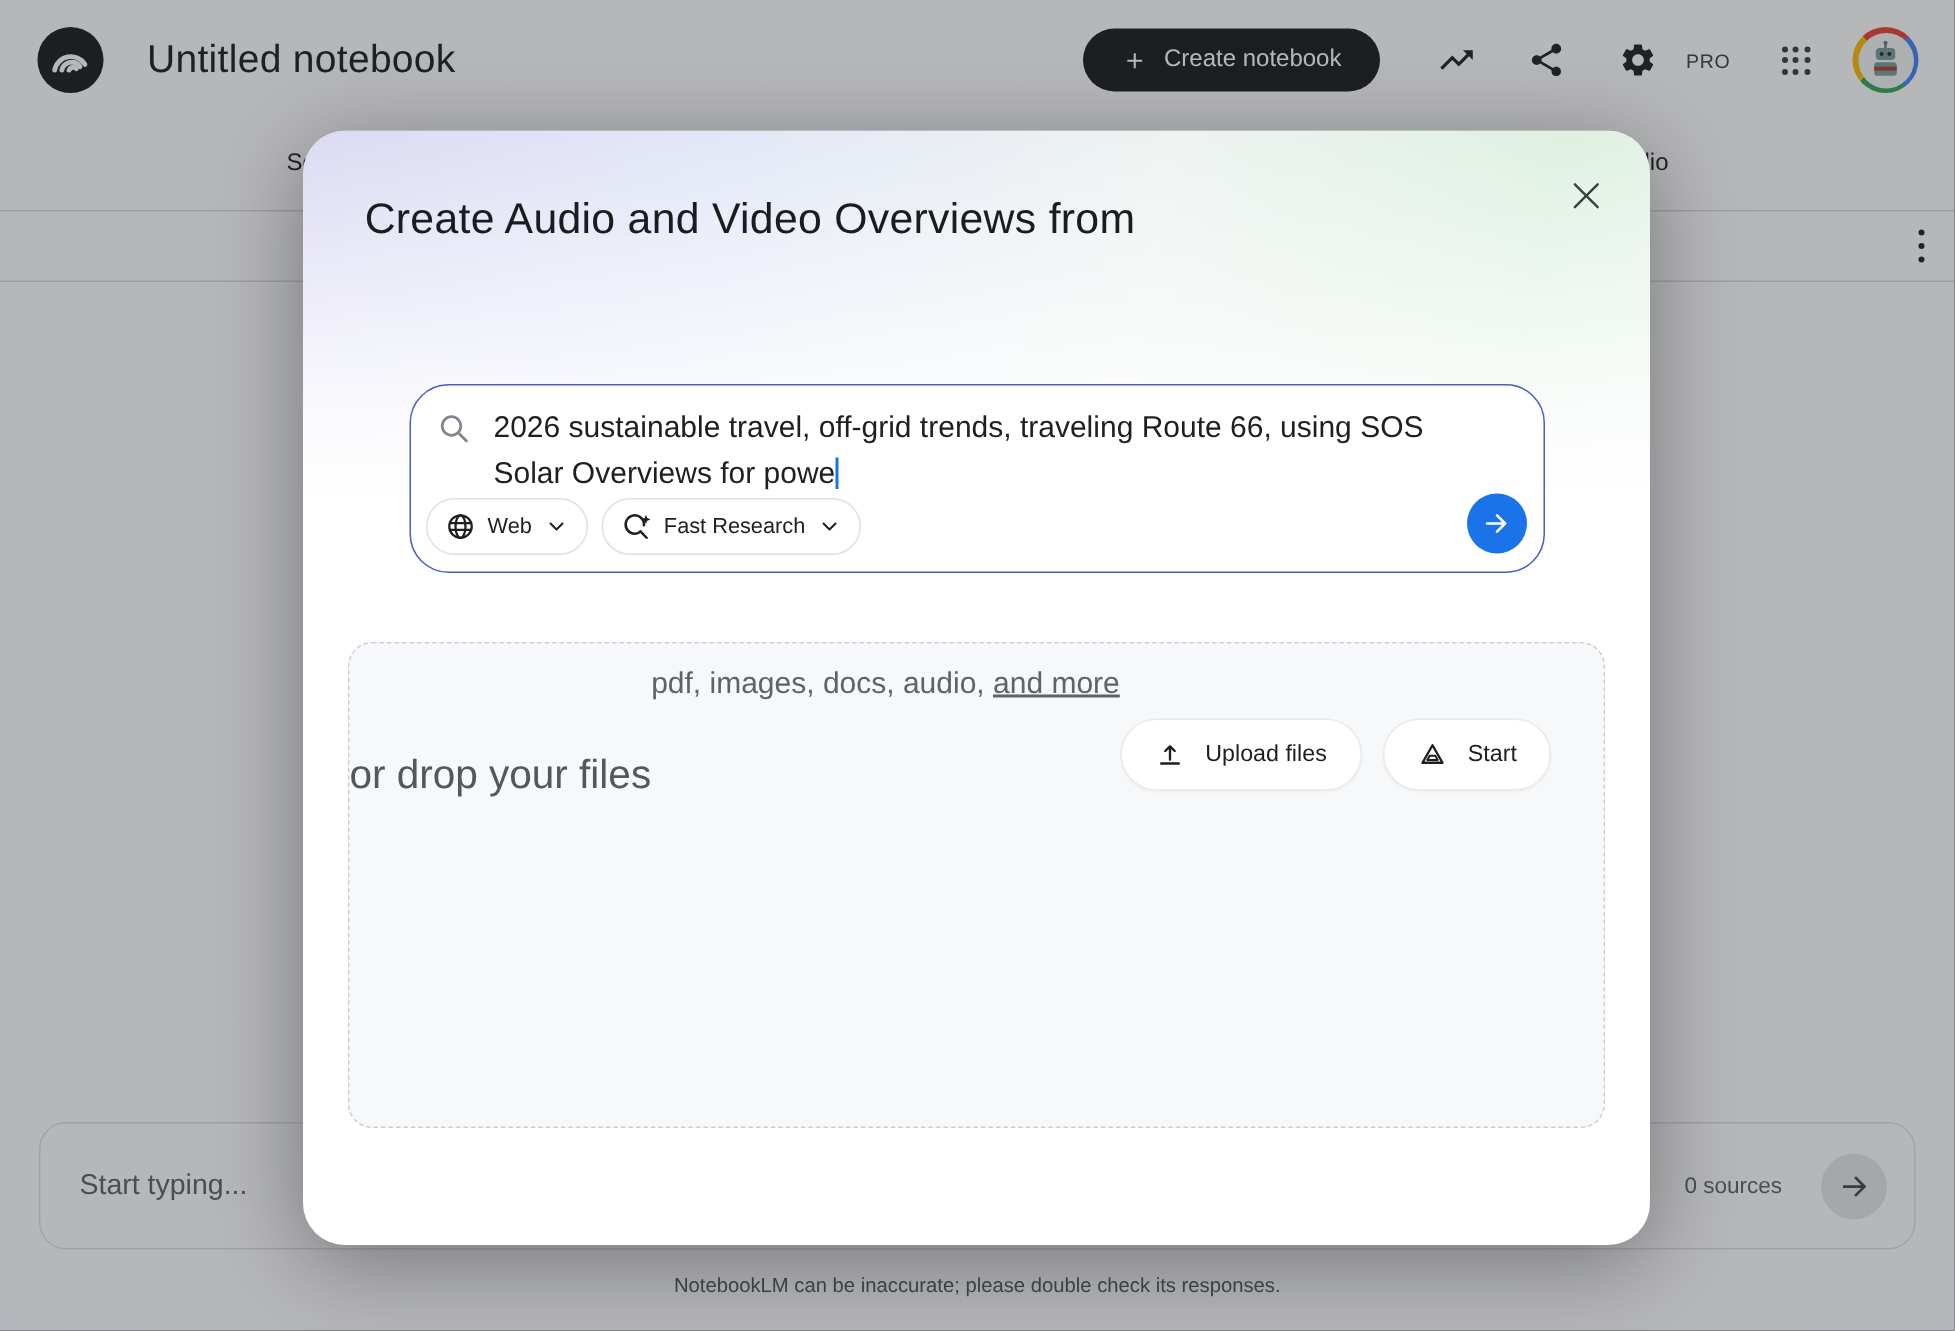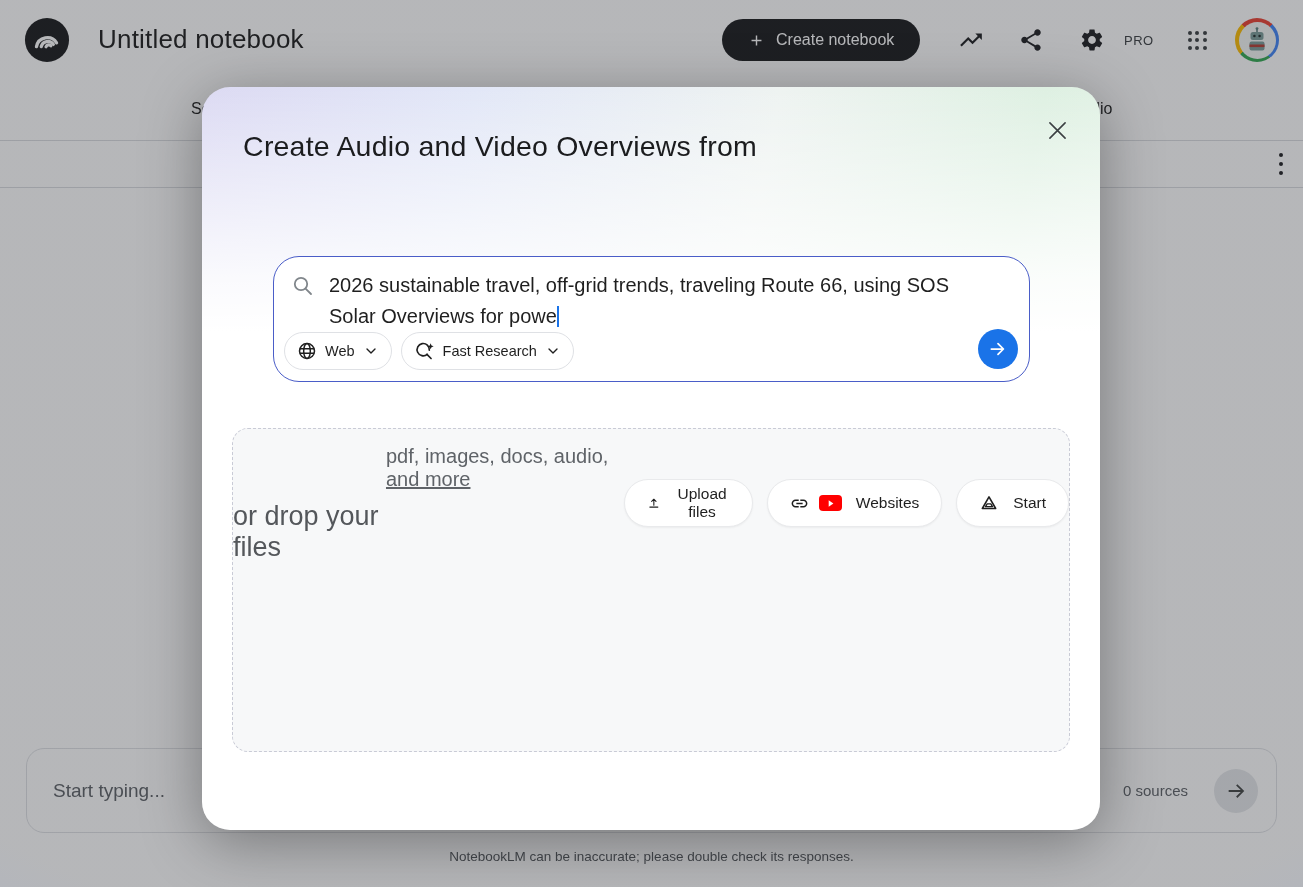--- a/index.html
+++ b/index.html
@@ -233,31 +233,20 @@
       <div class="dz-buttons">
 
         <button class="dz-btn">
           <svg width="20" height="20" viewBox="0 0 24 24">
             <path d="M12 16V5.8M8.2 9.2 12 5.4l3.8 3.8" fill="none" stroke="#1f1f1f" stroke-width="1.9" stroke-linecap="round" stroke-linejoin="round"></path>
             <path d="M5 19.2h14" stroke="#1f1f1f" stroke-width="1.9" stroke-linecap="round"></path>
           </svg>
           <span>Upload files</span>
         </button>
 
-        <button class="dz-btn">
-          <svg width="19" height="19" viewBox="0 0 24 24">
-            <path d="M3.9 12c0-1.71 1.39-3.1 3.1-3.1h4V7H7c-2.76 0-5 2.24-5 5s2.24 5 5 5h4v-1.9H7c-1.71 0-3.1-1.39-3.1-3.1zM8 13h8v-2H8v2zm9-6h-4v1.9h4c1.71 0 3.1 1.39 3.1 3.1s-1.39 3.1-3.1 3.1h-4V17h4c2.76 0 5-2.24 5-5s-2.24-5-5-5z" fill="#1f1f1f"></path>
-          </svg>
-          <span class="yt">
-            <svg width="9" height="9" viewBox="0 0 10 10">
-                <path d="M3 1.5 L8.2 5 L3 8.5z" fill="#fff"></path>
-              </svg>
-          </span>
-          <span>Websites</span>
-        </button>
 
         <button class="dz-btn">
           <svg width="20" height="20" viewBox="0 0 24 24">
             <path d="M12 4.6 20 18.6 H4z" fill="none" stroke="#1f1f1f" stroke-width="1.9" stroke-linejoin="round"></path>
             <path d="M9.8 13 h4.4 l2 3.4 h-8.4z" fill="none" stroke="#1f1f1f" stroke-width="1.6" stroke-linejoin="round"></path>
           </svg>
           <span>Start</span>
         </button>
 
 

